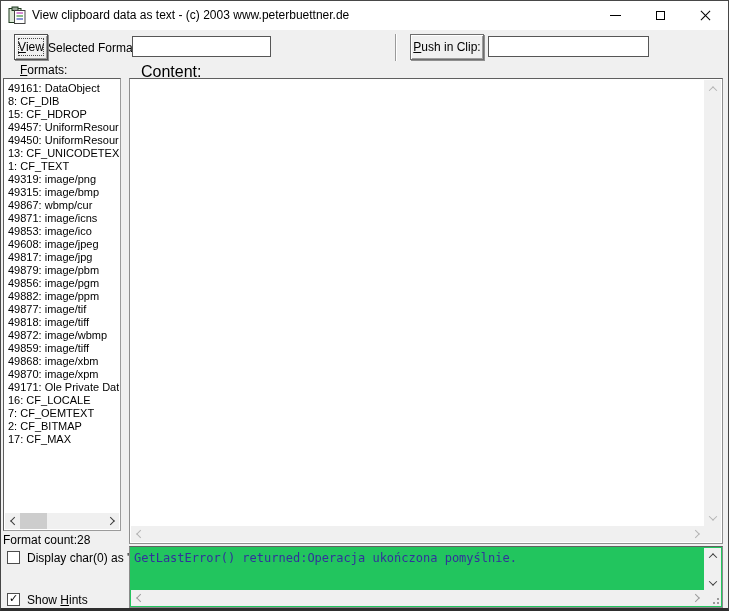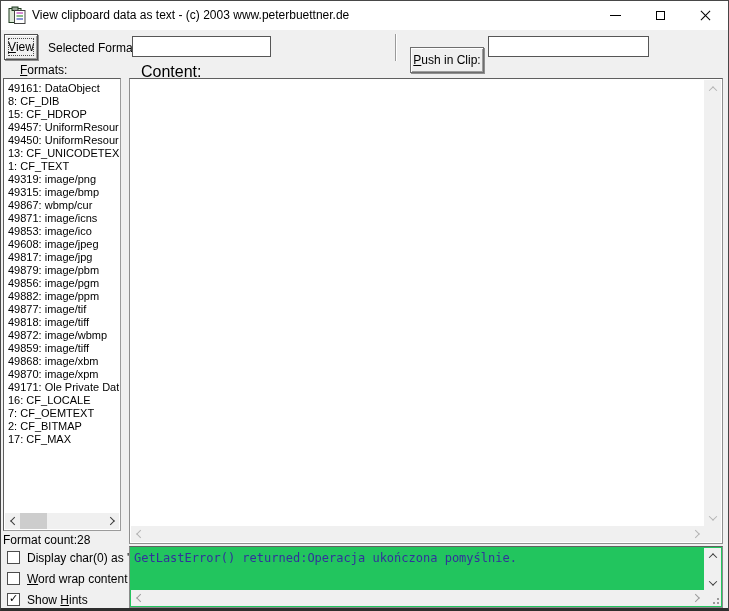--- a/index.html
+++ b/index.html
@@ -26,32 +26,32 @@
   .glyph-close span:nth-child(1){ transform:rotate(45deg); }
   .glyph-close span:nth-child(2){ transform:rotate(-45deg); }
 
   
   .btn{
     position:absolute; background:#f0f0f0; font-size:12px; color:#000;
     border:1px solid #6e6e6e;
     box-shadow: inset 1px 1px 0 #ffffff, inset -1px -1px 0 #9d9d9d, 1px 1px 0 #8f8f8f;
     display:flex; align-items:center; justify-content:center; cursor:default;
   }
-  .view-btn{ left:3px; top:33px; width:34px; height:26px; border-color:#4f4f4f;align-items:center; }
+  .view-btn{ left:13px; top:33px; width:34px; height:26px; border-color:#4f4f4f;align-items:center; }
   .focus-rect{ position:absolute; inset:3px; border:1px dotted #4a4a4a; pointer-events:none; }
   .sel-label{ position:absolute; left:47px; top:40px; font-size:12px; }
   .edit{
     position:absolute; background:#ffffff; border:1px solid #565656;
     font-size:12px; padding:0 3px; font-family:"Liberation Sans","DejaVu Sans",sans-serif;
     outline:none;
   }
   .sel-input{ left:131px; top:35px; width:139px; height:21px; }
   .tb-sep{ position:absolute; left:394px; top:33px; width:0; height:27px;
            border-left:1px solid #9a9a9a; border-right:1px solid #ffffff; }
-  .push-btn{ left:409px; top:33px; width:74px; height:26px;margin-top:13px; }
+  .push-btn{ left:409px; top:33px; width:74px; height:26px; }
   .push-input{ left:487px; top:35px; width:161px; height:21px; }
 
   
   .formats-label{ position:absolute; left:3px; top:62px; font-size:12px;margin-left:16px; }
   .content-label{ position:absolute; left:140px; top:62px; font-size:16px; }
 
   
   .formats-box{
     position:absolute; left:2px; top:77px; width:118px; height:453px;
     background:#ffffff; border:1px solid #9b9b9b; border-top-color:#5e5e5e; border-left-color:#5e5e5e;padding-left:15px;
@@ -210,24 +210,20 @@
         </span>
     </div>
   </div>
 
   <span class="format-count">Format count:28</span>
 
   <div class="opt-row opt-1">
     <span class="checkbox"></span>
     <span class="opt-label"><span>Display char(0) as '#'</span><u></u><span></span></span>
   </div>
-  <div class="opt-row opt-2">
-    <span class="checkbox"></span>
-    <span class="opt-label"><span></span><u>W</u><span>ord wrap content</span></span>
-  </div>
   <div class="opt-row opt-3">
     <span class="checkbox checked">
         <span class="mark">✓</span>
       </span>
     <span class="opt-label"><span>Show </span><u>H</u><span>ints</span></span>
   </div>
 
   <div class="content-panel">
     <span></span>
     <div class="sb cp-vscroll">

